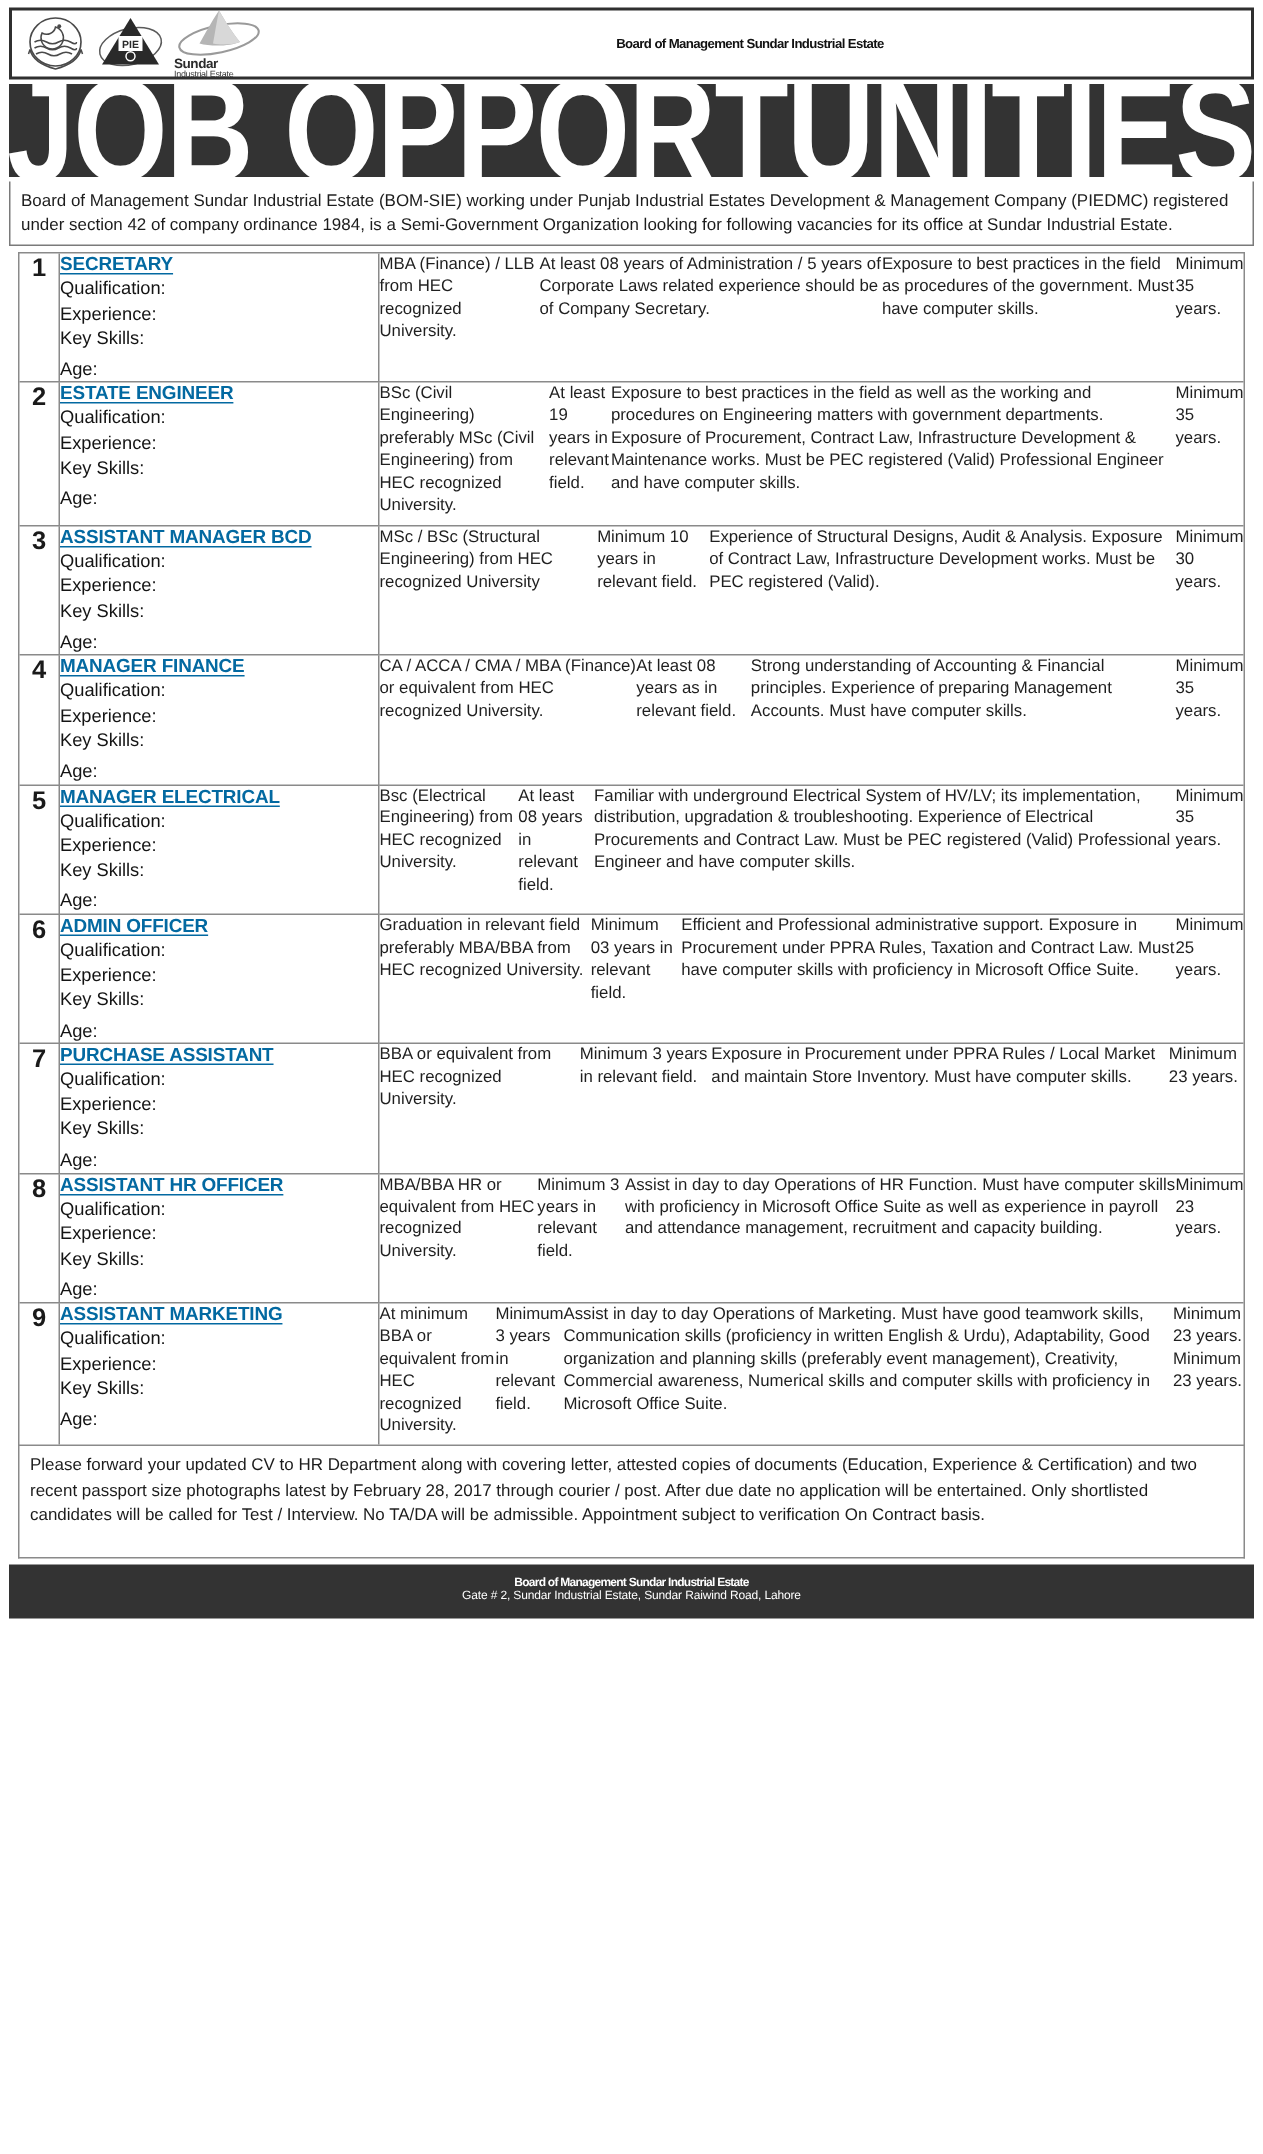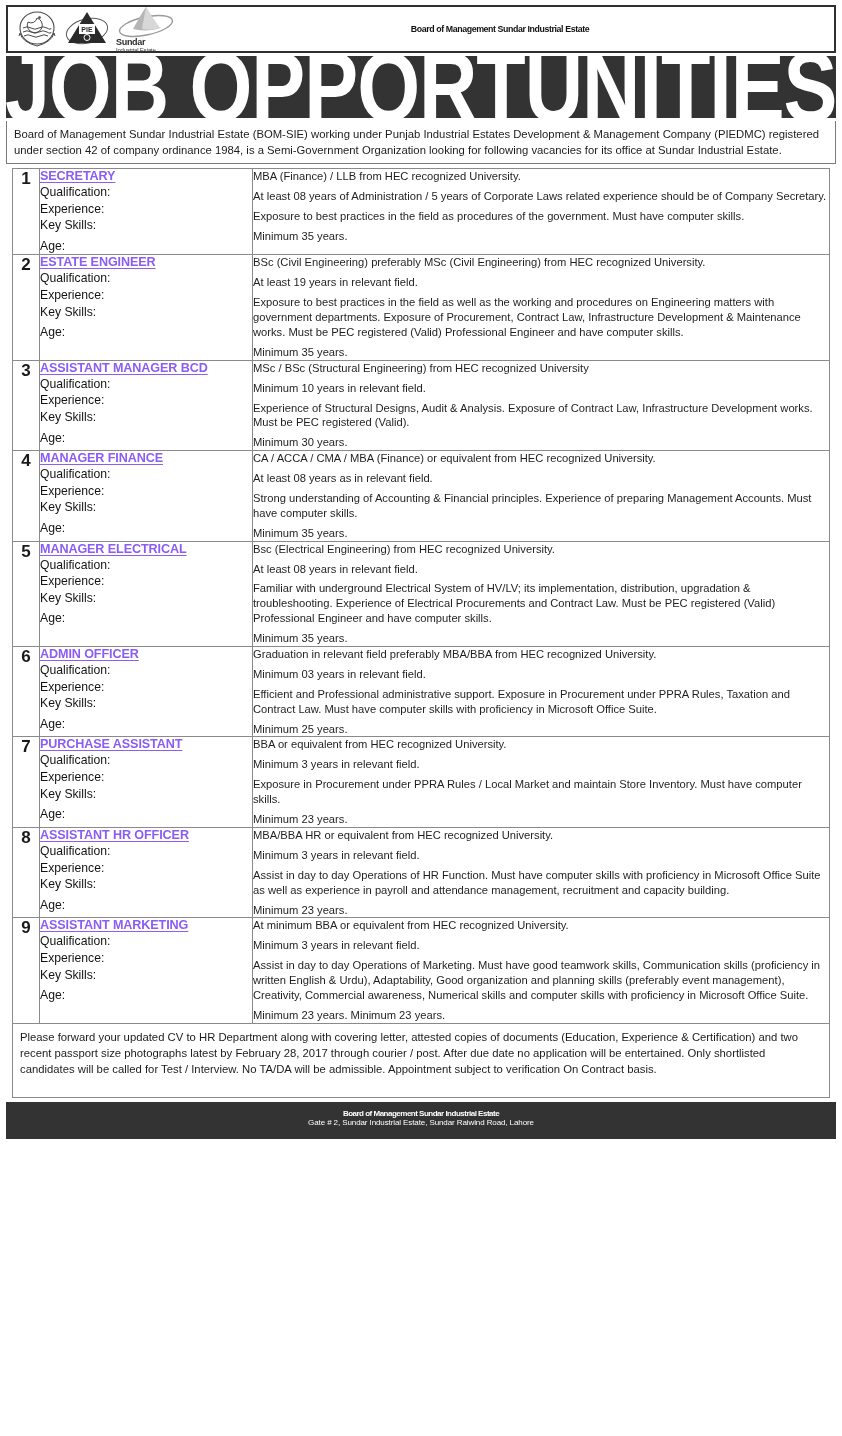--- a/index.html
+++ b/index.html
@@ -137,21 +137,21 @@
     padding: 5px 0 6px 8px;
   }
   td.content {
     padding: 5px 8px 6px 7px;
   }
   .job-title {
     font-size: 12.6px;
     font-weight: bold;
     text-decoration: underline;
     text-underline-offset: 2px;
-    color: #8b5cf6;
+    color: #0369a1;
     letter-spacing: -0.1px;
     white-space: nowrap;
     margin-bottom: 1px;
   }
   .lbl {
     font-size: 12.2px;
     font-weight: normal;
     color: #141414;
     line-height: 1.36;
   }
@@ -171,21 +171,21 @@
     font-size: 11.2px;
     line-height: 1.33;
     color: #1f1f1f;
     margin-bottom: 5px;
   }
   .val:last-child {
     margin-bottom: 0;
   }
   .content-inner {
     display: flex;
-    flex-direction: column;
+    flex-direction: row;
     height: 100%;
   }
   .val-spacer {
     flex: 1 1 auto;
     min-height: 0;
   }
 
   
   .footnote {
     margin: 0 12px 0 12px;

